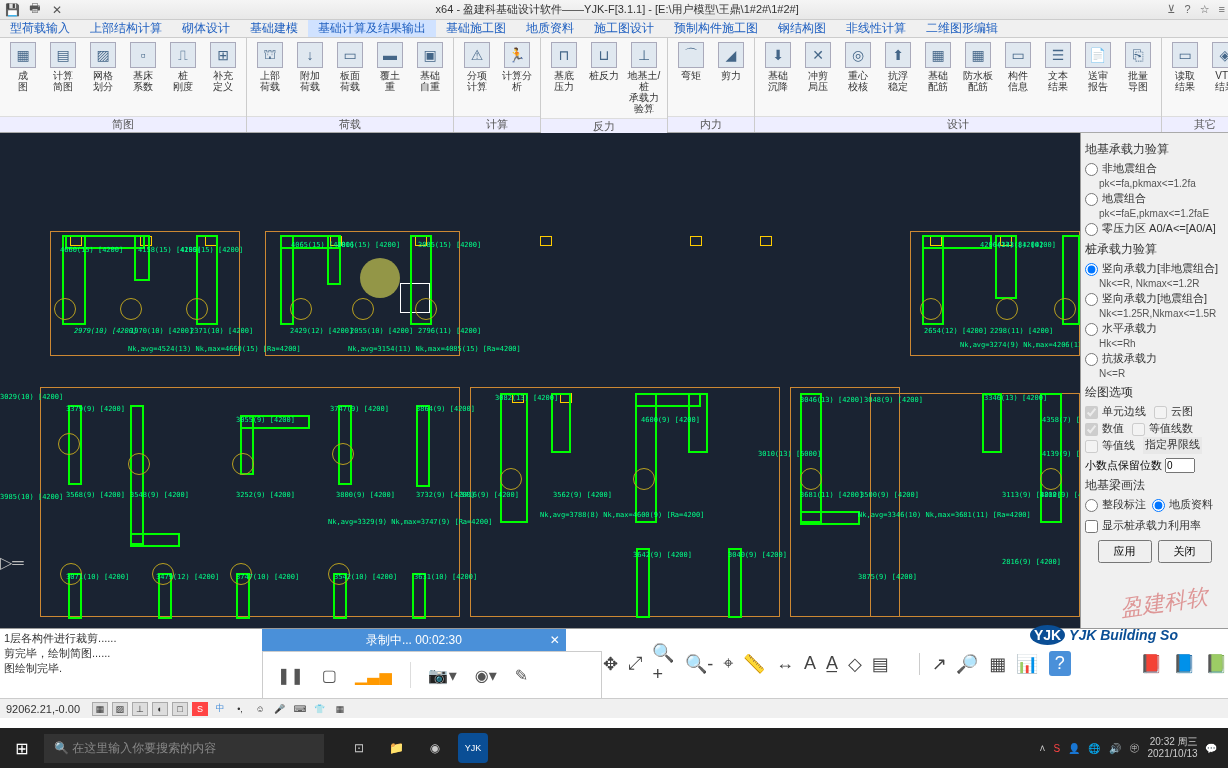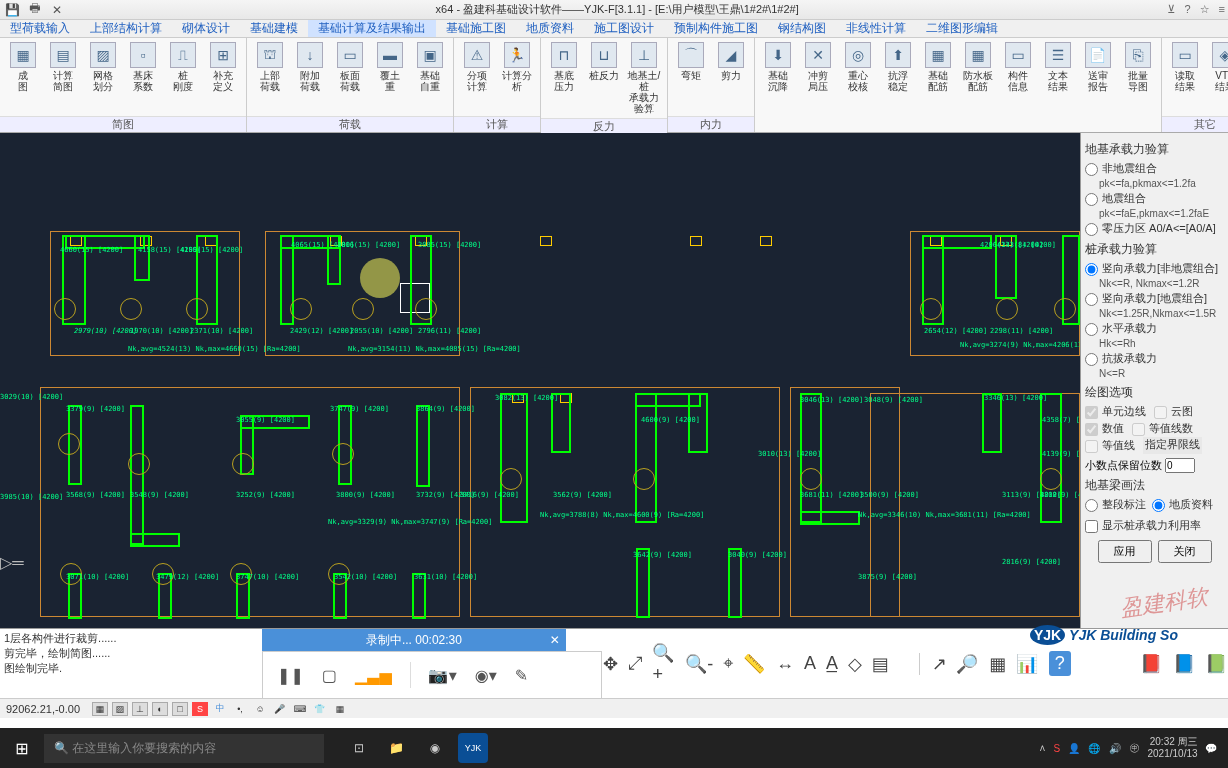--- a/index.html
+++ b/index.html
@@ -258,20 +258,21 @@
           <div class="ico">📄</div>
           <div class="lbl">送审
 报告</div>
         </div>
         <div class="ritem">
           <div class="ico">⎘</div>
           <div class="lbl">批量
 导图</div>
         </div>
       </div>
+      <div class="gname">设计</div>
     </div>
     <div class="rgroup">
       <div class="items">
         <div class="ritem">
           <div class="ico">▭</div>
           <div class="lbl">读取
 结果</div>
         </div>
         <div class="ritem">
           <div class="ico">◈</div>
@@ -431,21 +432,21 @@
 [4200]</div>
     <div class="txt" style="left:864px; top:263px;">3048(9)
 [4200]</div>
     <div class="txt" style="left:984px; top:261px;">3346(13)
 [4200]</div>
     <div class="txt" style="left:1042px; top:283px;">4358(7)
 [4200]</div>
     <div class="txt" style="left:1042px; top:317px;">4139(9)
 [4200]</div>
     <div class="txt" style="left:758px; top:317px;">3010(13)
-[4200]</div>
+[5000]</div>
 
     <div class="txt" style="left:0px; top:360px;">3985(10)
 [4200]</div>
     <div class="txt" style="left:66px; top:358px;">3568(9)
 [4200]</div>
     <div class="txt" style="left:130px; top:358px;">3548(9)
 [4200]</div>
     <div class="txt" style="left:236px; top:358px;">3252(9)
 [4200]</div>
     <div class="txt" style="left:336px; top:358px;">3800(9)

